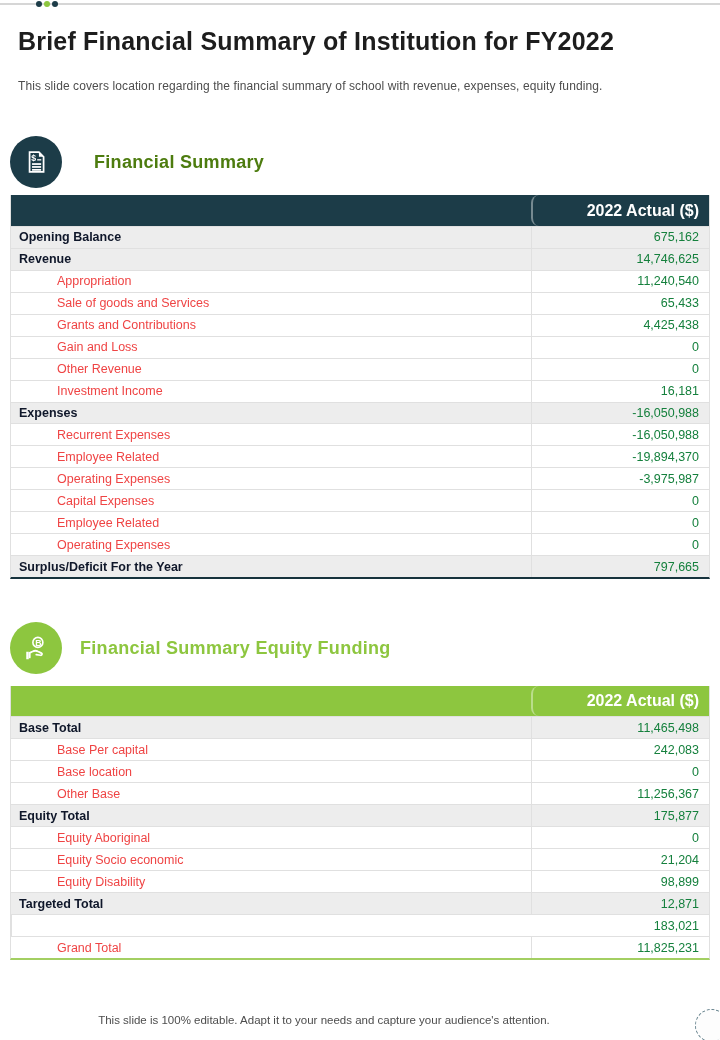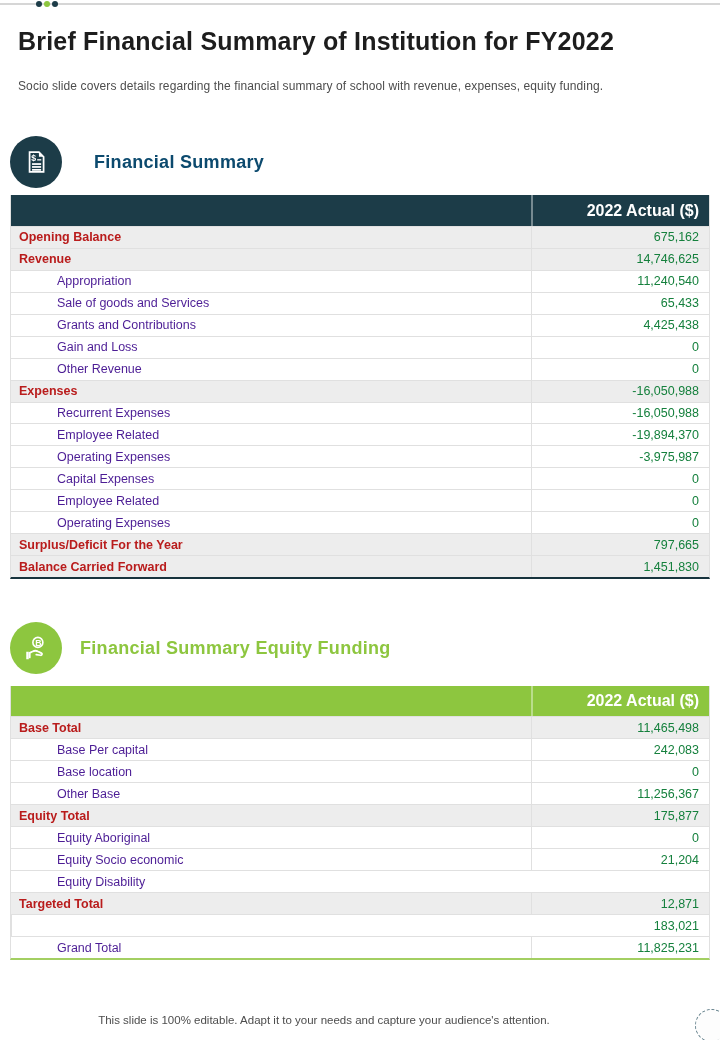--- a/index.html
+++ b/index.html
@@ -33,53 +33,53 @@
   .section-head.s1 { top:136px; }
   .section-head.s2 { top:622px; }
   .icon-circle {
     width:52px; height:52px; border-radius:50%;
     display:flex; align-items:center; justify-content:center;
     flex:none;
   }
   .icon-circle.teal { background:#1c3c48; }
   .icon-circle.green { background:#8dc63f; }
   .section-title { margin-left:18px; font-size:18px; font-weight:bold; letter-spacing:0.3px; }
-  .section-title.teal-text { color:#0c4a6e;margin-left:32px; }
+  .section-title.teal-text { color:#4d7c0f;margin-left:32px; }
   .section-title.green-text { color:#8dc63f; }
 
   
   .fin-table { position:absolute; left:10px; width:700px; border-left:1px solid #e0e0e0; border-right:1px solid #e0e0e0; }
   .fin-table.t1 { top:195px; border-bottom:2px solid #17333d; }
   .fin-table.t2 { top:686px; border-bottom:2px solid #a3cf62; }
 
   .thead {
     display:flex; align-items:center; color:#ffffff;
     font-weight:bold; font-size:16px;
   }
   .t1 .thead { height:31px; background:#1c3c48; }
   .t2 .thead { height:30px; background:#8dc63f; }
   .thead .hlabel { width:520px; height:100%; }
   .thead .hvalue {
     flex:1; height:100%; display:flex; align-items:center; justify-content:flex-end;
-    padding-right:10px; border-left:2px solid rgba(255,255,255,0.4);
+    padding-right:10px; border-left:2px solid rgba(255,255,255,0.4);border-radius:8px;
   }
 
   .trow {
     display:flex; align-items:stretch; background:#ffffff;
     border-top:1px solid #e0e0e0; font-size:12.5px;
   }
   .t1 .trow { height:21.94px; }
   .t2 .trow { height:22px; }
   .trow.bold { background:#ededed; }
   .tlabel {
     width:520px; display:flex; align-items:center;
-    padding-left:8px; color:#4c1d95;
+    padding-left:8px; color:#ef4444;
   }
   .trow.indent .tlabel { padding-left:46px; }
-  .trow.bold .tlabel { font-weight:bold; color:#b91c1c; }
+  .trow.bold .tlabel { font-weight:bold; color:#0f172a; }
   .tvalue {
     flex:1; display:flex; align-items:center; justify-content:flex-end;
     padding-right:10px; color:#15803d; border-left:1px solid #e0e0e0;
   }
 
   
   .footer {
     position:absolute; left:0; top:1014px; width:648px;
     text-align:center; font-size:11.5px; color:#4d4d4d;
   }
@@ -95,21 +95,21 @@
 <div class="slide">
 
   <div class="topline"></div>
   <div class="dots">
       <span class="dot" style="background: rgb(28, 60, 72);"></span>
       <span class="dot" style="background: rgb(141, 198, 63);"></span>
       <span class="dot" style="background: rgb(28, 60, 72);"></span>
     </div>
 
   <div class="title">Brief Financial Summary of Institution  for FY2022</div>
-  <div class="subtitle">Socio slide covers details regarding the financial summary of school with revenue, expenses, equity funding.</div>
+  <div class="subtitle">This slide covers location regarding the financial summary of school with revenue, expenses, equity funding.</div>
 
   <div class="section-head s1">
     <div class="icon-circle teal">
       <svg width="28" height="28" viewBox="0 0 24 24">
         <path d="M6.5 3.5 H14.5 L18.5 7.5 V20.5 H6.5 Z" fill="none" stroke="#ffffff" stroke-width="1.5"></path>
         <path d="M14.5 3.5 L18.5 7.5 H14.5 Z" fill="#ffffff"></path>
         <text x="8" y="11.5" font-size="7.5" font-weight="bold" fill="#ffffff" font-family="Liberation Sans, sans-serif">$</text>
         <rect x="13" y="9.6" width="3.5" height="1.1" fill="#ffffff"></rect>
         <rect x="8.6" y="13" width="7.8" height="1.5" fill="#ffffff"></rect>
         <rect x="8.6" y="15.5" width="7.8" height="1.5" fill="#ffffff"></rect>
@@ -146,20 +146,24 @@
           <div class="tvalue">4,425,438</div>
         </div>
         <div class="trow indent">
           <div class="tlabel">Gain and Loss</div>
           <div class="tvalue">0</div>
         </div>
         <div class="trow indent">
           <div class="tlabel">Other Revenue</div>
           <div class="tvalue">0</div>
         </div>
+        <div class="trow indent">
+          <div class="tlabel">Investment Income</div>
+          <div class="tvalue">16,181</div>
+        </div>
         <div class="trow bold">
           <div class="tlabel">Expenses</div>
           <div class="tvalue">-16,050,988</div>
         </div>
         <div class="trow indent">
           <div class="tlabel">Recurrent Expenses</div>
           <div class="tvalue">-16,050,988</div>
         </div>
         <div class="trow indent">
           <div class="tlabel">Employee Related</div>
@@ -177,24 +181,20 @@
           <div class="tlabel">Employee Related</div>
           <div class="tvalue">0</div>
         </div>
         <div class="trow indent">
           <div class="tlabel">Operating Expenses</div>
           <div class="tvalue">0</div>
         </div>
         <div class="trow bold">
           <div class="tlabel">Surplus/Deficit For the Year</div>
           <div class="tvalue">797,665</div>
-        </div>
-        <div class="trow bold">
-          <div class="tlabel">Balance Carried Forward</div>
-          <div class="tvalue">1,451,830</div>
         </div>
       </div>
   </div>
 
   <div class="section-head s2">
     <div class="icon-circle green">
       <svg width="30" height="30" viewBox="0 0 24 24">
         <circle cx="13.5" cy="7.5" r="4" fill="none" stroke="#ffffff" stroke-width="1.3"></circle>
         <text x="11.4" y="10.2" font-size="7" font-weight="bold" fill="#ffffff" font-family="Liberation Sans, sans-serif">B</text>
         <path d="M7 19.5 v-3.6 l2.2-1.1 c1.5-0.8 3-0.8 4.5 0 l2.6 1.3 c1 0.5 0.5 1.9-0.7 1.7 l-3.4-0.5" fill="none" stroke="#ffffff" stroke-width="1.4" stroke-linecap="round" stroke-linejoin="round"></path>
@@ -233,20 +233,21 @@
         <div class="trow indent">
           <div class="tlabel">Equity Aboriginal</div>
           <div class="tvalue">0</div>
         </div>
         <div class="trow indent">
           <div class="tlabel">Equity Socio economic</div>
           <div class="tvalue">21,204</div>
         </div>
         <div class="trow indent">
           <div class="tlabel">Equity Disability</div>
+          <div class="tvalue">98,899</div>
         </div>
         <div class="trow bold">
           <div class="tlabel">Targeted Total</div>
           <div class="tvalue">12,871</div>
         </div>
         <div class="trow indent">
           <div class="tvalue">183,021</div>
         </div>
         <div class="trow indent">
           <div class="tlabel">Grand Total</div>

